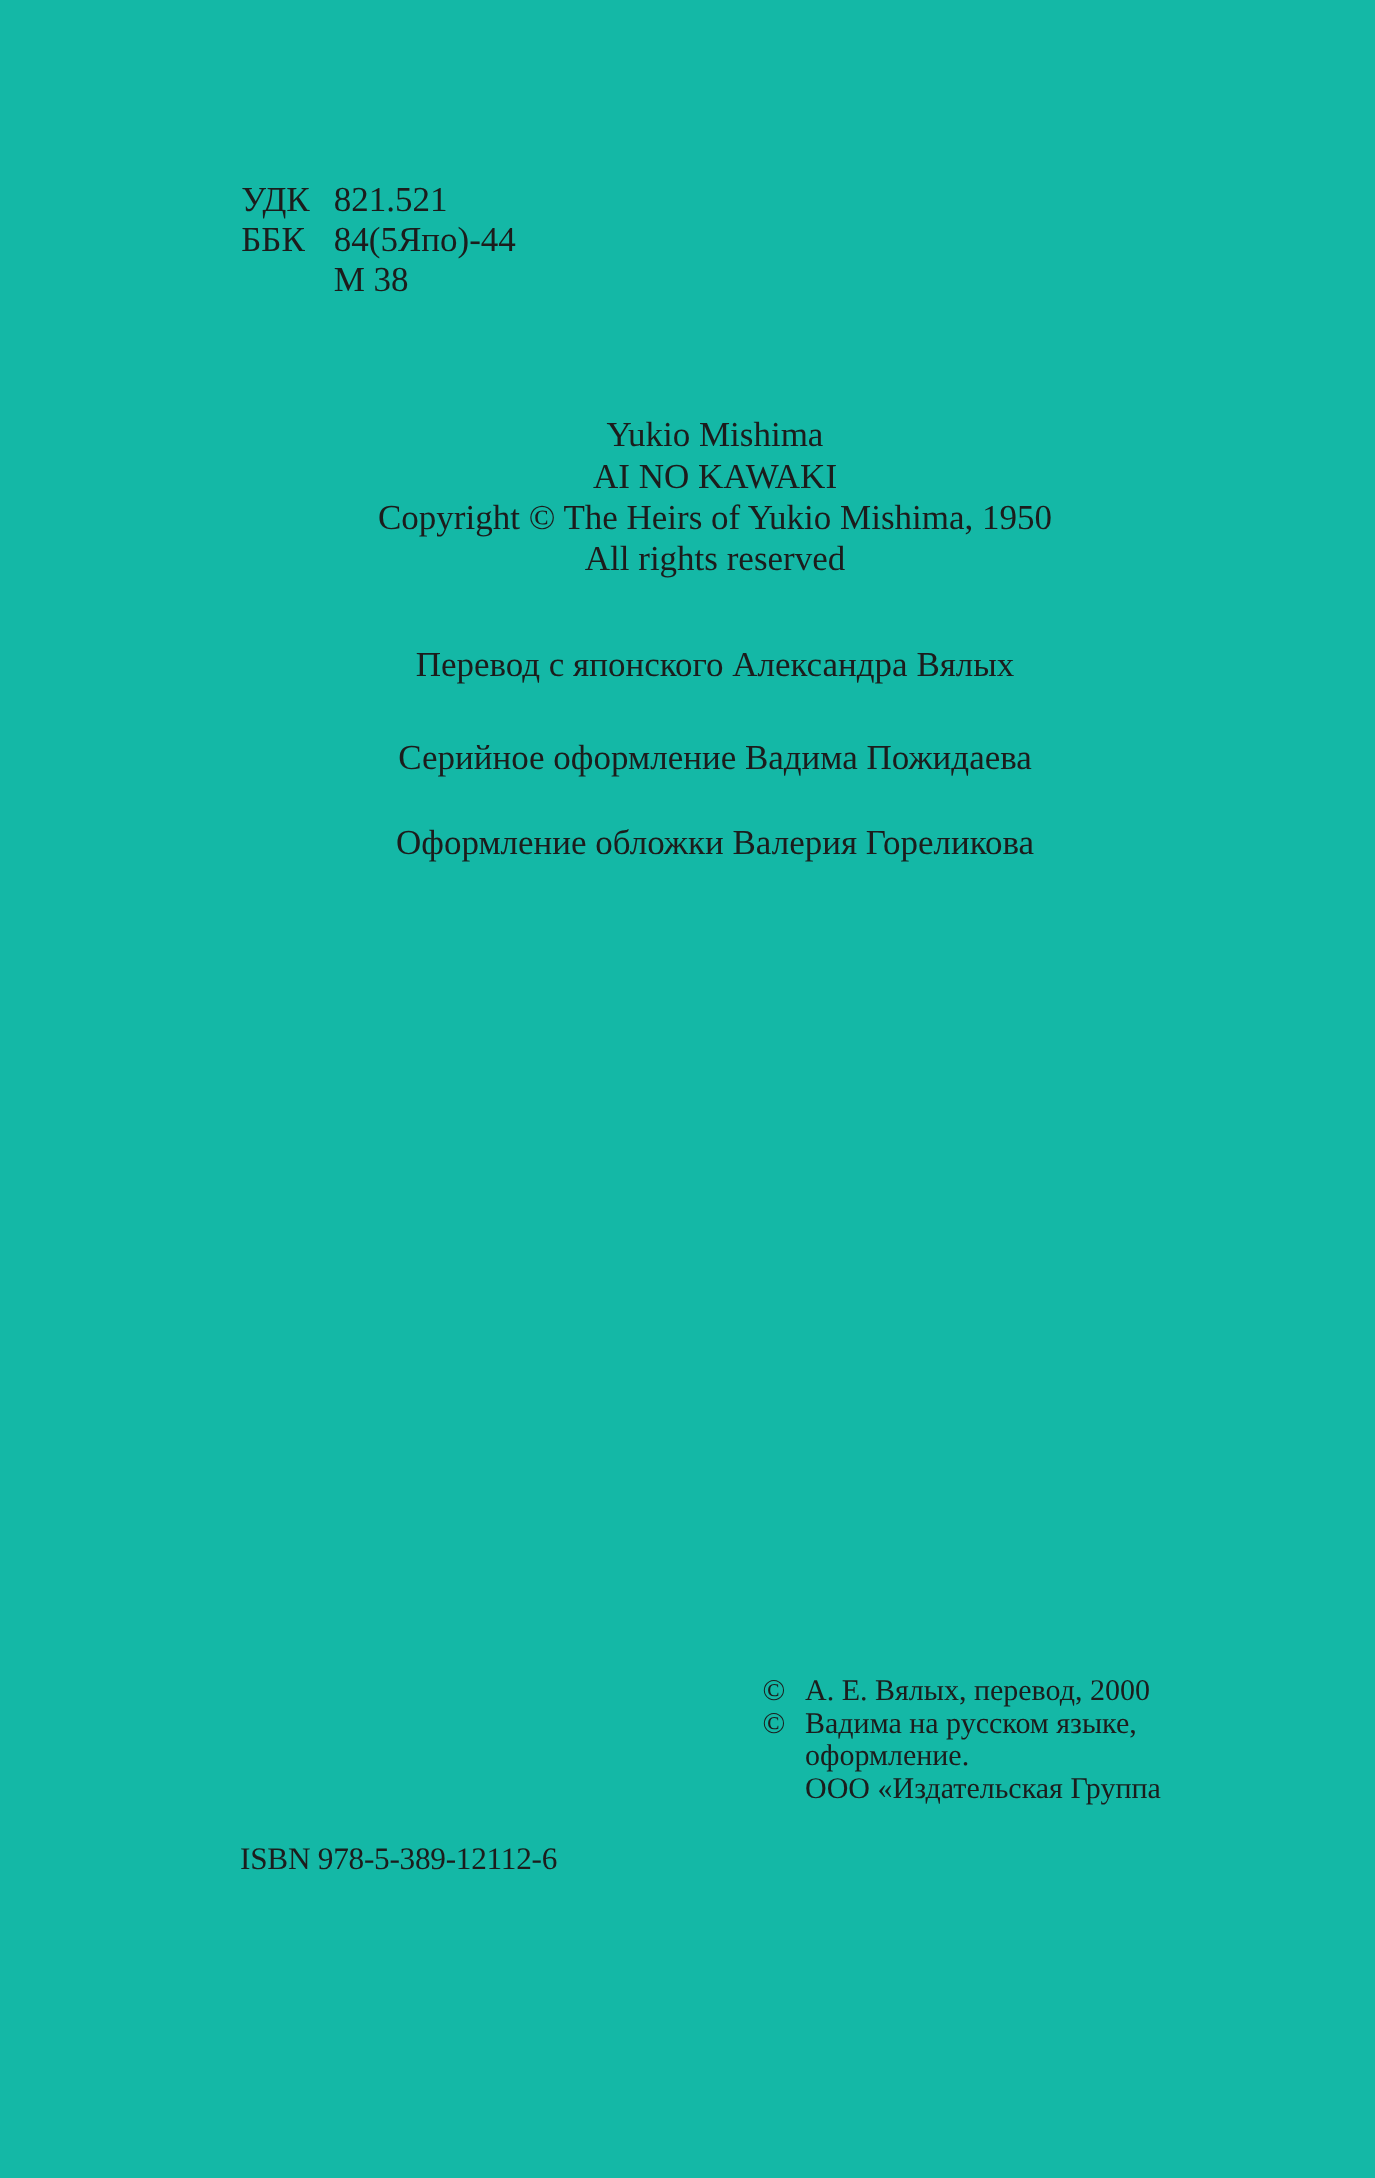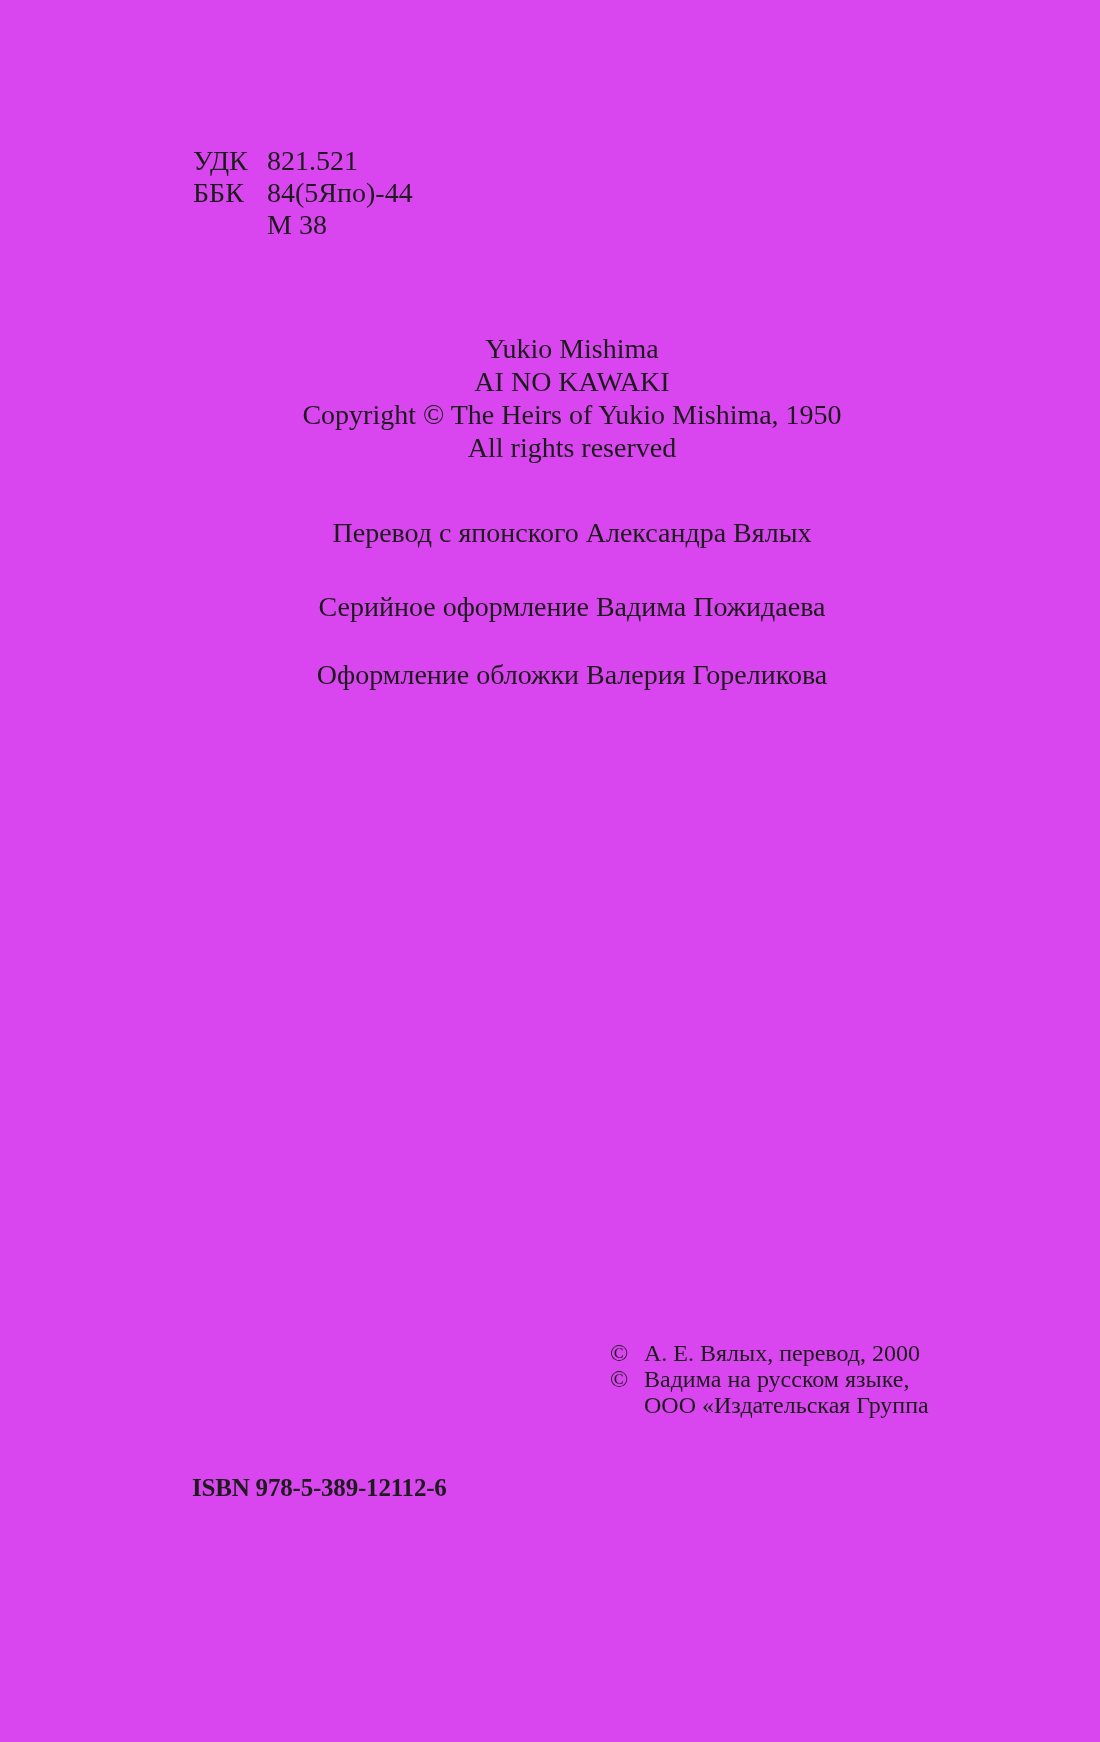--- a/index.html
+++ b/index.html
@@ -1,21 +1,21 @@
 <!DOCTYPE html>
 <html><head>
 <meta charset="utf-8">
 <style>
   html, body { margin: 0; padding: 0; background: #ffffff; }
   body {
     width: 1100px; height: 1742px; position: relative; overflow: hidden;
     font-family: "Liberation Serif", "DejaVu Serif", serif;
     color: #1c1c1c;
   }
-  .page { position: absolute; left: 0; top: 0; width: 1100px; height: 1742px; background: #d946ef; }
+  .page { position: absolute; left: 0; top: 0; width: 1100px; height: 1742px; background: #14b8a6; }
 
   .classification {
     position: absolute; left: 193px; top: 145px;
     font-size: 28px; line-height: 32px;
   }
   .cl-row { display: flex; white-space: nowrap; }
   .cl-key { width: 74px; display: inline-block; }
   .cl-val { display: inline-block; }
 
   .center-block {
@@ -24,21 +24,21 @@
   }
   .orig { top: 332px; }
   .credit { white-space: nowrap; }
   .credit-1 { top: 516px; }
   .credit-2 { top: 590px; }
   .credit-3 { top: 658px; }
   .line { display: block; white-space: nowrap; }
 
   .isbn {
     position: absolute; left: 192px; top: 1474px;
-    font-size: 25px; font-weight: bold; white-space: nowrap;
+    font-size: 25px; font-weight: normal; white-space: nowrap;
     letter-spacing: -0.2px;
   }
 
   .rights {
     position: absolute; left: 610px; top: 1340px;
     font-size: 24px; line-height: 26px;
   }
   .r-row { display: flex; white-space: nowrap; }
   .r-mark { width: 34px; display: inline-block; }
   .r-text { display: inline-block; }
@@ -79,20 +79,24 @@
     <div class="r-row">
       <span class="r-mark">©</span>
       <span class="r-text">А. Е. Вялых, перевод, 2000</span>
     </div>
     <div class="r-row">
       <span class="r-mark">©</span>
       <span class="r-text">Вадима на русском языке,</span>
     </div>
     <div class="r-row">
       <span class="r-mark"></span>
+      <span class="r-text">оформление.</span>
+    </div>
+    <div class="r-row">
+      <span class="r-mark"></span>
       <span class="r-text">ООО «Издательская Группа</span>
     </div>
     <div class="r-row">
       <span class="r-mark"></span>
     </div>
   </div>
 
   <div class="isbn">ISBN 978-5-389-12112-6</div>
 
 </div>

